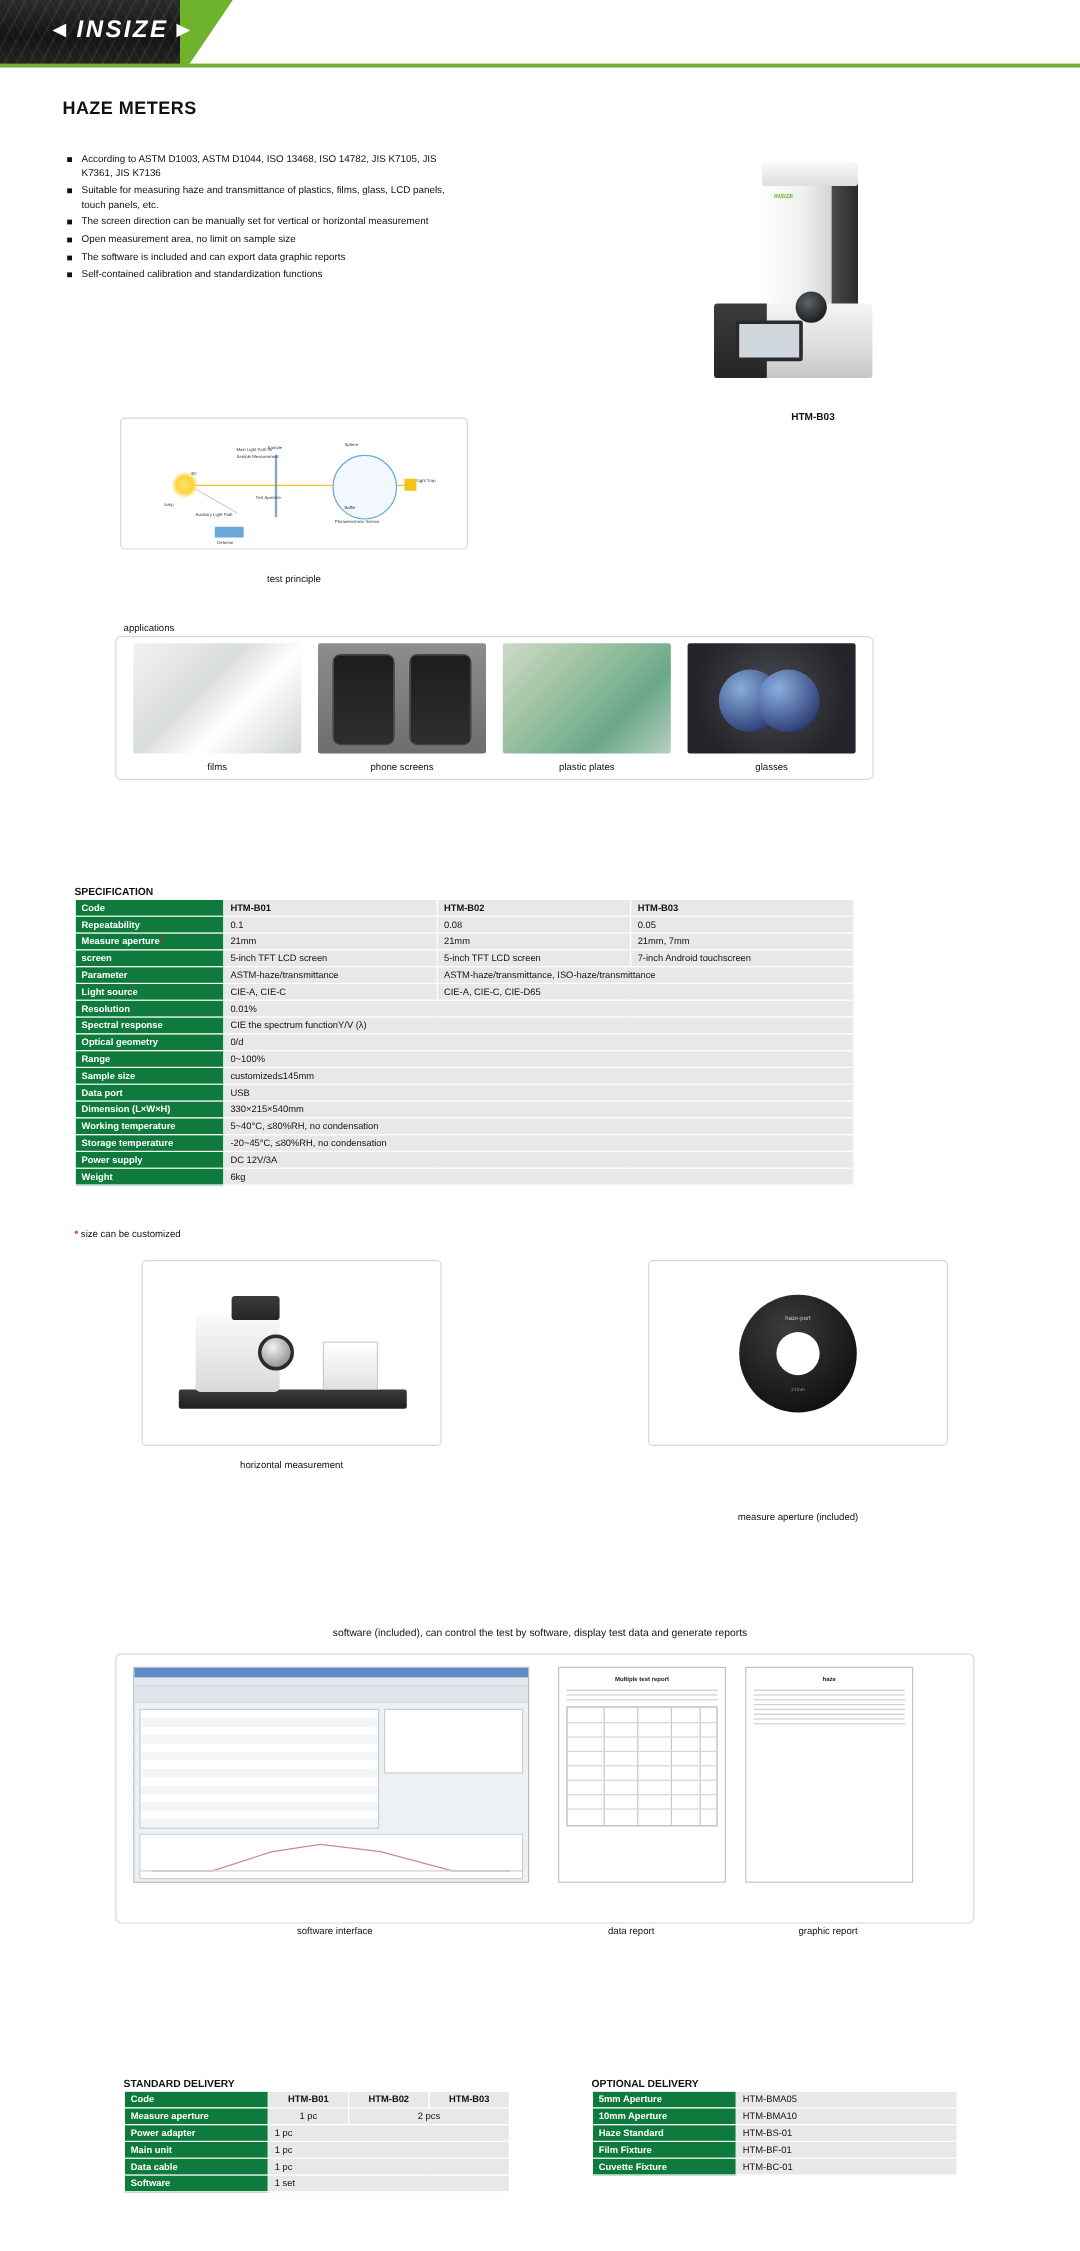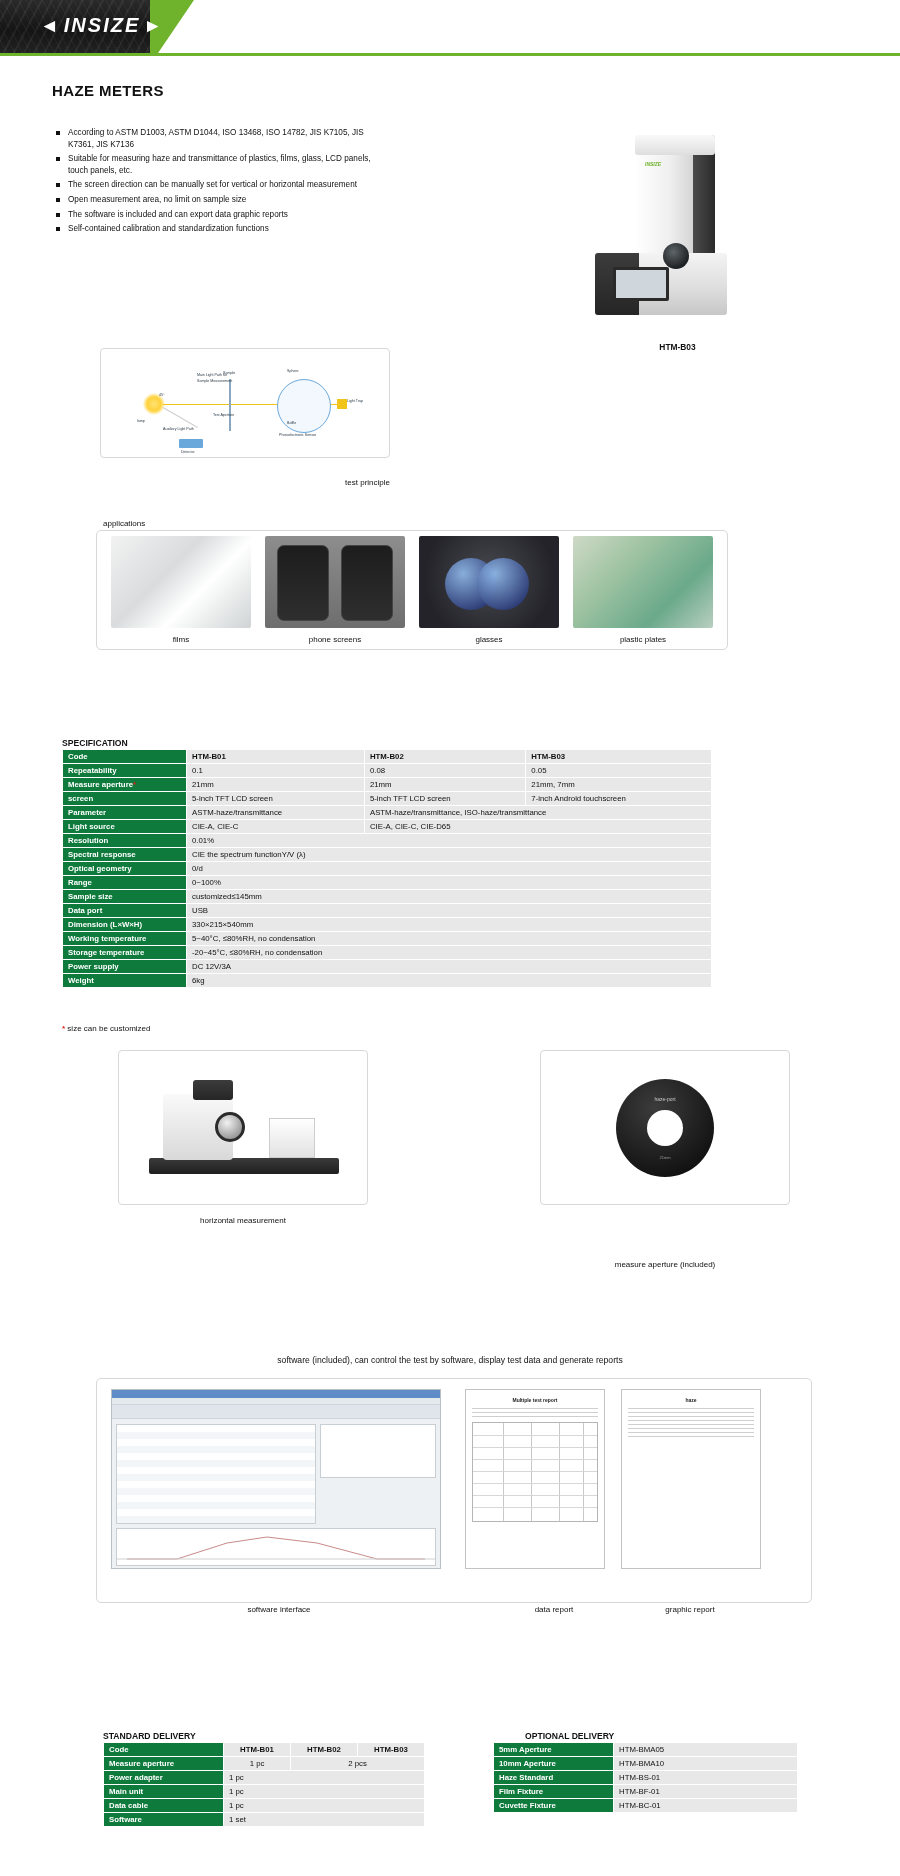--- a/index.html
+++ b/index.html
@@ -174,21 +174,21 @@
     left: 100px; top: 348px;
     width: 290px; height: 110px;
     border: 1px solid #d8d8d8;
     border-radius: 4px;
     background: #ffffff;
   }
   .principle-caption {
     position: absolute;
     left: 100px; top: 478px;
     width: 290px;
-    text-align: right;
+    text-align: center;
     font-size: 8px;
     color: #111;
   }
   .pr-lamp {
     position: absolute; left: 42px; top: 44px;
     width: 22px; height: 22px; border-radius: 50%;
     background: radial-gradient(circle, #ffe272 0%, #ffd23c 45%, rgba(255,210,60,0) 72%);
   }
   .pr-sphere {
     position: absolute; left: 176px; top: 30px;
@@ -427,32 +427,32 @@
   .doc-table { margin: 5px 6px; border: 1px solid #b5b5b5; height: 100px; position: relative; }
   .doc-table .vline { position: absolute; top: 0; bottom: 0; width: 1px; background: #c9c9c9; }
   .doc-table .hline { position: absolute; left: 0; right: 0; height: 1px; background: #d7d7d7; }
   .sw-item-caption {
     position: absolute;
     text-align: center;
     font-size: 8px;
     color: #111;
   }
   #sw-cap-interface { left: 110px; top: 1605px; width: 338px; }
-  #sw-cap-data { left: 484px; top: 1605px; width: 140px; }
+  #sw-cap-data { left: 456px; top: 1605px; width: 140px; }
   #sw-cap-graphic { left: 620px; top: 1605px; width: 140px; }
 
   
   .delivery-title {
     position: absolute;
     font-size: 8.6px;
     font-weight: bold;
     color: #111;
   }
   #std-title { left: 103px; top: 1731px; }
-  #opt-title { left: 493px; top: 1731px; margin-left: 32px; }
+  #opt-title { left: 493px; top: 1731px; }
   .delivery-table {
     position: absolute;
     border-collapse: collapse;
     font-size: 7.8px;
   }
   #std-table { left: 103px; top: 1742px; width: 322px; }
   #opt-table { left: 493px; top: 1742px; width: 305px; }
   .delivery-table td {
     border: 1px solid #ffffff;
     padding: 2px 5px;
@@ -534,26 +534,26 @@
   <div class="applications-box">
     <div class="app-cell">
       <div class="app-img films"></div>
       <div class="app-caption">films</div>
     </div>
     <div class="app-cell">
       <div class="app-img phones"></div>
       <div class="app-caption">phone screens</div>
     </div>
     <div class="app-cell">
+      <div class="app-img plates"></div>
+      <div class="app-caption">plastic plates</div>
+    </div>
+    <div class="app-cell">
       <div class="app-img glasses"></div>
       <div class="app-caption">glasses</div>
-    </div>
-    <div class="app-cell">
-      <div class="app-img plates"></div>
-      <div class="app-caption">plastic plates</div>
     </div>
   </div>
 
   <div class="spec-title">SPECIFICATION</div>
   <table class="spec-table">
     <tbody>
       <tr class="head">
         <td class="lbl">Code</td>
         <td class="val">HTM-B01</td>
         <td class="val">HTM-B02</td>

